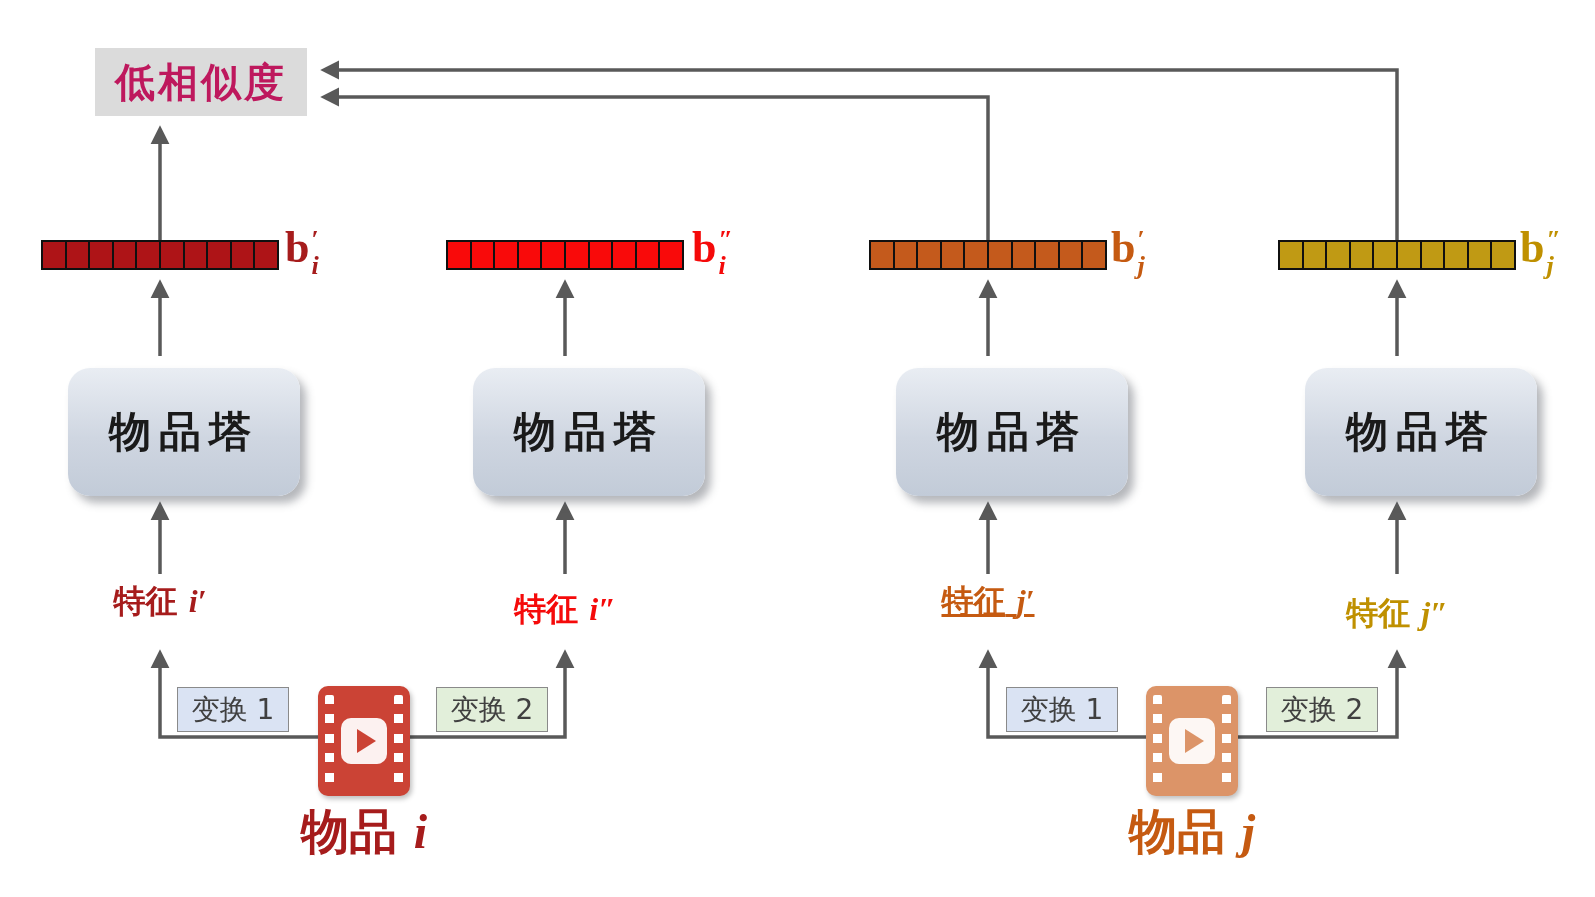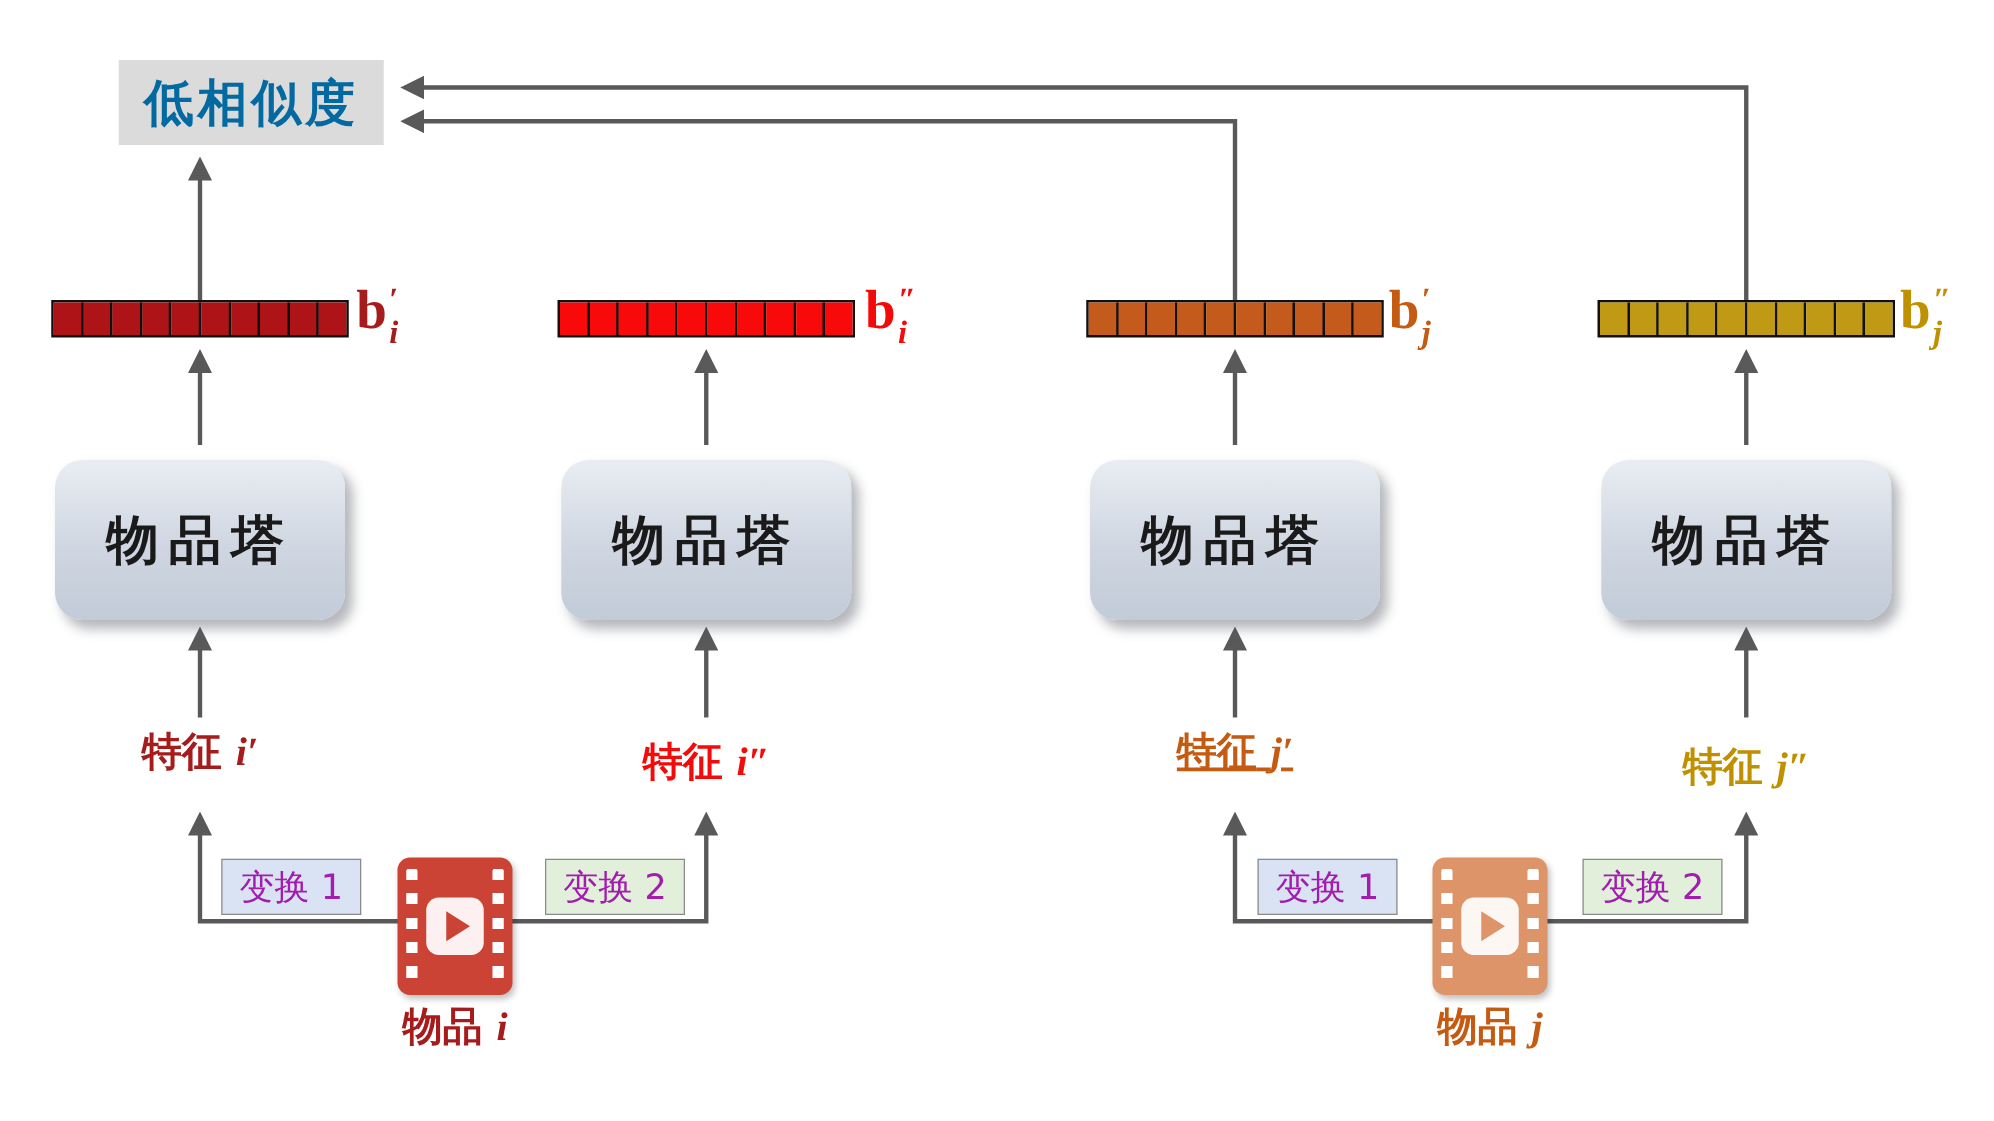--- a/index.html
+++ b/index.html
@@ -28,45 +28,45 @@
   .emb-b{font-size:44px;line-height:1;}
   .stack{display:flex;flex-direction:column;justify-content:space-between;
     font-size:26px;line-height:1;padding-top:1px;margin-left:2px;}
   .stack .sb{font-style:italic;}
 
   .tower{
     position:absolute;z-index:2;border-radius:22px;box-sizing:border-box;
     background:linear-gradient(180deg,#e9edf3 0%,#cfd6e1 55%,#c2cbd8 100%);
     box-shadow:6px 7px 9px rgba(90,95,105,0.45);
     display:flex;align-items:center;justify-content:center;
-    font-size:42px;font-weight:600;letter-spacing:8px;
+    font-size:42px;font-weight:600;letter-spacing:8px;margin-left:24px;
   }
 
   .feature-label{position:absolute;z-index:2;text-align:center;font-size:32px;font-weight:bold;}
   .var{font-family:"Liberation Serif",serif;font-style:italic;}
 
   .transform-box{
     position:absolute;z-index:2;box-sizing:border-box;border:1px solid #8a8a8a;
-    display:flex;align-items:center;justify-content:center;font-size:28px;color:#a21caf;
+    display:flex;align-items:center;justify-content:center;font-size:28px;color:#404040;
   }
 
   .video-icon{position:absolute;z-index:3;border-radius:10px;box-shadow:2px 3px 5px rgba(0,0,0,0.25);}
   .holes{position:absolute;top:9px;bottom:9px;width:9px;border-radius:2px;
     background:repeating-linear-gradient(180deg,#ffffff 0 9px,transparent 9px 19.5px);}
   .holes-l{left:7px;}
   .holes-r{right:7px;}
   .play-wrap{
     position:absolute;left:50%;top:50%;transform:translate(-50%,-50%);
     width:46px;height:46px;background:rgba(255,255,255,0.93);border-radius:10px;
     display:flex;align-items:center;justify-content:center;
   }
   .play-tri{width:0;height:0;border-top:12px solid transparent;border-bottom:12px solid transparent;
     border-left:19px solid #c00;margin-left:5px;}
 
-  .item-label{position:absolute;z-index:2;text-align:center;font-size:32px;font-weight:bold;}
+  .item-label{position:absolute;z-index:2;text-align:center;font-size:48px;font-weight:bold;}
 </style>
 </head>
 <body>
 
 <div class="canvas">
 
   <svg class="wires" width="1595" height="897" viewBox="0 0 1595 897">
     <defs>
       <marker id="arrowhead" viewBox="0 0 10 10" refX="7" refY="5" markerWidth="5.5" markerHeight="5.5" orient="auto">
         <path d="M 0 0 L 10 5 L 0 10 z" fill="#595959"></path>
@@ -87,21 +87,21 @@
       <path d="M 988 574 V 507" marker-end="url(#arrowhead)"></path>
       <path d="M 1397 574 V 507" marker-end="url(#arrowhead)"></path>
 
       <path d="M 364 737 H 160 V 655" marker-end="url(#arrowhead)"></path>
       <path d="M 364 737 H 565 V 655" marker-end="url(#arrowhead)"></path>
       <path d="M 1192 737 H 988 V 655" marker-end="url(#arrowhead)"></path>
       <path d="M 1192 737 H 1397 V 655" marker-end="url(#arrowhead)"></path>
     </g>
   </svg>
 
-  <div class="sim-box" style="left: 95px; top: 48px; width: 212px; height: 68px; background: rgb(219, 219, 219); color: #0369a1;">
+  <div class="sim-box" style="left: 95px; top: 48px; width: 212px; height: 68px; background: rgb(219, 219, 219); color: #be185d;">
     <span>低相似度</span>
   </div>
 
   <div>
     <div class="vector" style="left:41px;top:240px;width:238px;">
         <div class="cell" style="background: rgb(174, 20, 23);"></div>
         <div class="cell" style="background: rgb(174, 20, 23);"></div>
         <div class="cell" style="background: rgb(174, 20, 23);"></div>
         <div class="cell" style="background: rgb(174, 20, 23);"></div>
         <div class="cell" style="background: rgb(174, 20, 23);"></div>

